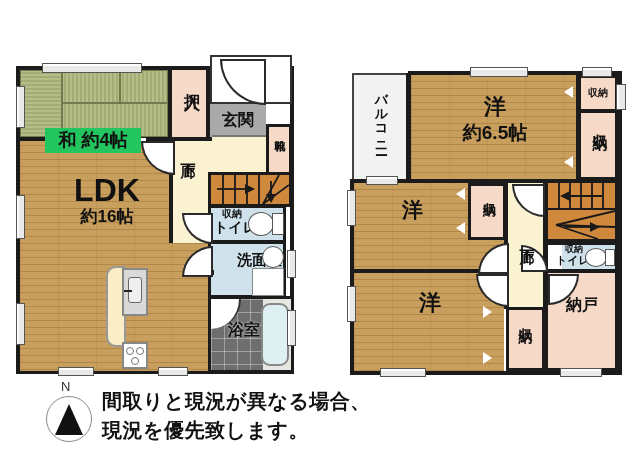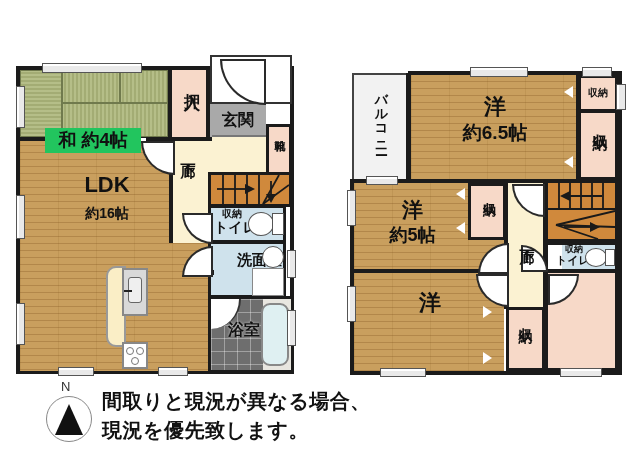--- a/index.html
+++ b/index.html
@@ -56,22 +56,22 @@
 
 <div id="plan">
 
 
   <div class="abs" style="left:16px;top:66px;width:278px;height:308px;border:4px solid #1b1b1b;background:#fff;z-index:1;"></div>
 
   <div class="abs" style="left:210px;top:55px;width:82px;height:49px;border:2px solid #333;background:#fff;z-index:2;"></div>
   <div class="arc" style="left:220px;top:59px;width:42px;height:42px;border-bottom-left-radius:100%;"></div>
 
   <div class="room wood" style="left:20px;top:139px;width:192px;height:232px;"></div>
-  <div class="lbl" style="left:52px;top:172px;width:110px;text-align:center;font-size:22px;">LDK</div>
-  <div class="lbl" style="left:52px;top:205px;width:110px;text-align:center;font-size:14px;">約16帖</div>
+  <div class="lbl" style="left:52px;top:172px;width:110px;text-align:center;font-size:32px;">LDK</div>
+  <div class="lbl" style="left:52px;top:205px;width:110px;text-align:center;font-size:17px;">約16帖</div>
 
   <div class="room tatami-base" style="left:20px;top:70px;width:148px;height:67px;">
     <div class="mat grain-h" style="left:0;top:0;width:42px;height:67px;"></div>
     <div class="mat grain-v" style="left:42px;top:0;width:58px;height:33px;"></div>
     <div class="mat grain-v" style="left:100px;top:0;width:48px;height:33px;"></div>
     <div class="mat grain-v" style="left:42px;top:33px;width:106px;height:34px;"></div>
   </div>
   <div class="lbl" style="left:45px;top:88px;width:96px;height:25px;background:#22c55e;font-size:18px;line-height:25px;text-align:center;margin-top:40px;">和 約4帖</div>
 
   <div class="room pink" style="left:172px;top:70px;width:36px;height:67px;"></div>
@@ -173,21 +173,20 @@
   <div class="lbl" style="left:430px;top:120px;width:130px;text-align:center;font-size:19px;">約6.5帖</div>
 
   <div class="room pink bordered" style="left:578px;top:75px;width:40px;height:37px;z-index:3;"></div>
   <div class="lbl" style="left:580px;top:86px;width:36px;text-align:center;font-size:10px;">収納</div>
 
   <div class="room pink bordered" style="left:578px;top:110px;width:40px;height:70px;z-index:3;"></div>
   <div class="lbl vtext" style="left:590px;top:122px;font-size:15px;">収納</div>
 
   <div class="room wood" style="left:354px;top:183px;width:150px;height:88px;"></div>
   <div class="lbl" style="left:365px;top:196px;width:95px;text-align:center;font-size:21px;">洋</div>
-  <div class="lbl" style="left:365px;top:223px;width:95px;text-align:center;font-size:18px;">約5帖</div>
 
   <div class="room pink bordered" style="left:468px;top:183px;width:38px;height:57px;z-index:3;"></div>
   <div class="lbl vtext" style="left:480px;top:192px;font-size:13px;">収納</div>
 
   <div class="room cream" style="left:506px;top:183px;width:39px;height:126px;"></div>
   <div class="lbl vtext" style="left:517px;top:236px;font-size:15px;">廊下</div>
 
   <div class="room stairs bordered" style="left:545px;top:180px;width:73px;height:62px;z-index:3;"></div>
   <svg style="left:548px;top:183px;z-index:5;" width="67" height="56" viewBox="0 0 67 56">
     <g stroke="#1a1a1a" stroke-width="1.8" fill="none">
@@ -209,20 +208,21 @@
 
   <div class="room blue bordered" style="left:545px;top:242px;width:73px;height:30px;z-index:3;">
     <div class="abs" style="left:0;top:0;width:14px;height:24px;background:#fff;"></div>
   </div>
   <div class="lbl" style="left:565px;top:243px;font-size:9px;">収納</div>
   <div class="lbl" style="left:556px;top:253px;font-size:11px;">トイレ</div>
   <div class="fixture" style="left:585px;top:248px;width:20px;height:17px;border-radius:50%;"></div>
   <div class="fixture" style="left:605px;top:249px;width:8px;height:15px;"></div>
 
   <div class="room pink bordered" style="left:545px;top:270px;width:73px;height:101px;z-index:3;"></div>
+  <div class="lbl" style="left:550px;top:295px;width:64px;text-align:center;font-size:16px;">納戸</div>
 
   <div class="room pink bordered" style="left:506px;top:307px;width:39px;height:64px;z-index:3;"></div>
   <div class="lbl vtext" style="left:517px;top:317px;font-size:14px;">収納</div>
 
   <div class="room wood" style="left:354px;top:273px;width:150px;height:98px;"></div>
   <div class="lbl" style="left:380px;top:288px;width:100px;text-align:center;font-size:22px;">洋</div>
 
   <div class="arc" style="left:512px;top:184px;width:29px;height:29px;border-bottom-left-radius:100%;"></div>
   <div class="arc" style="left:478px;top:243px;width:27px;height:27px;border-top-left-radius:100%;"></div>
   <div class="arc" style="left:476px;top:274px;width:29px;height:29px;border-bottom-left-radius:100%;"></div>

